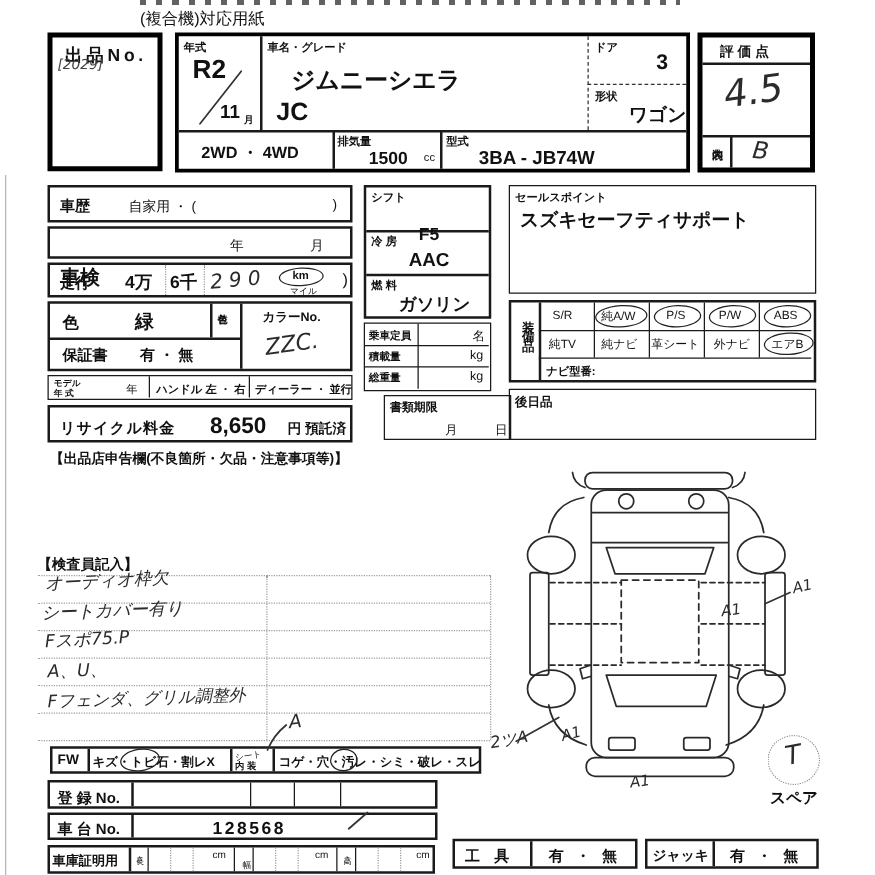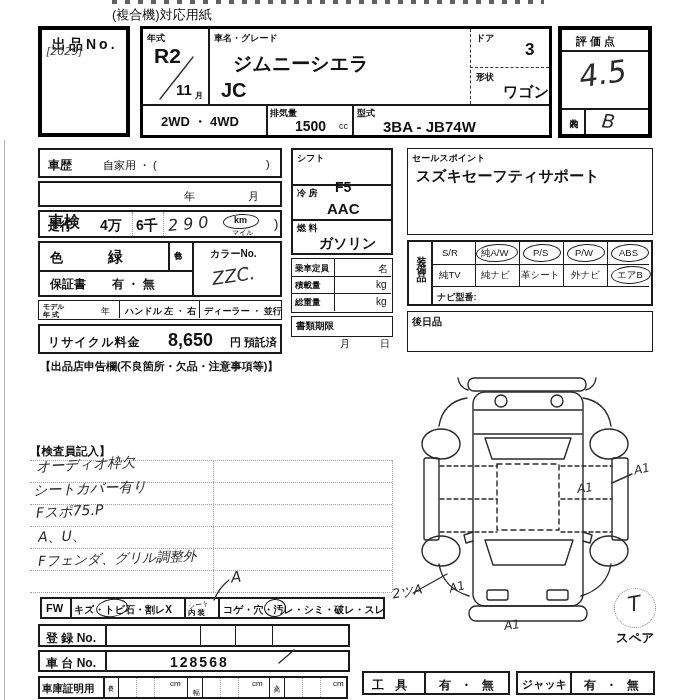--- a/index.html
+++ b/index.html
@@ -152,21 +152,21 @@
     <div class="hline" style="left:0;top:17px;width:99px;height:1px;"></div>
     <div class="hline" style="left:0;top:34px;width:99px;height:1px;"></div>
     <div class="abs t bold" style="left:3px;top:4px;font-size:8.5px;text-align:right;">乗車定員</div>
     <div class="abs t" style="left:86px;top:3px;font-size:10px;">名</div>
     <div class="abs t bold" style="left:3px;top:21px;font-size:8.5px;">積載量</div>
     <div class="abs t" style="left:84px;top:20px;font-size:10px;">kg</div>
     <div class="abs t bold" style="left:3px;top:38px;font-size:8.5px;">総重量</div>
     <div class="abs t" style="left:84px;top:37px;font-size:10px;">kg</div>
   </div>
 
-  <div class="bx thin" style="left:291px;top:316px;width:102px;height:21px;">
+  <div class="bx thin" style="left:307px;top:316px;width:102px;height:36px;">
     <div class="abs t bold" style="left:4px;top:3px;font-size:9.5px;">書類期限</div>
     <div class="abs t" style="left:48px;top:20px;font-size:10px;">月</div>
     <div class="abs t" style="left:88px;top:20px;font-size:10px;">日</div>
   </div>
 
   <div class="bx thin" style="left:407px;top:148px;width:246px;height:87px;">
     <div class="abs t lb" style="left:4px;top:3px;">セールスポイント</div>
     <div class="abs t bold" style="left:8px;top:18px;font-size:15px;">スズキセーフティサポート</div>
   </div>
 

